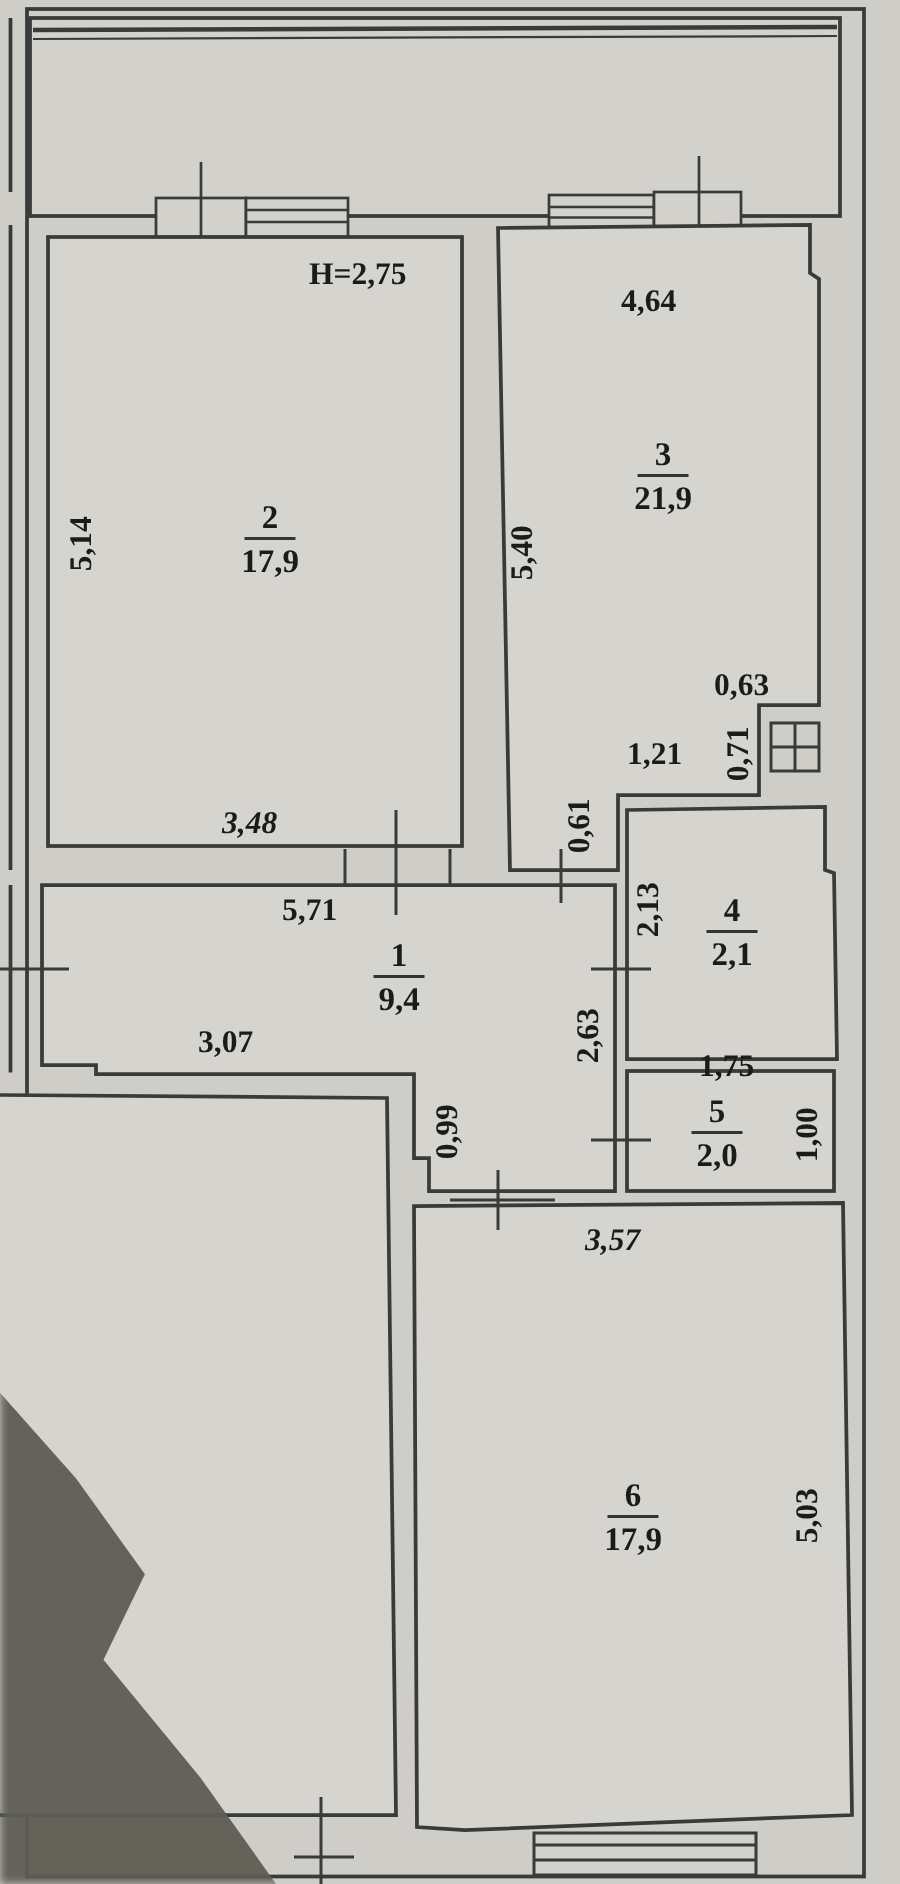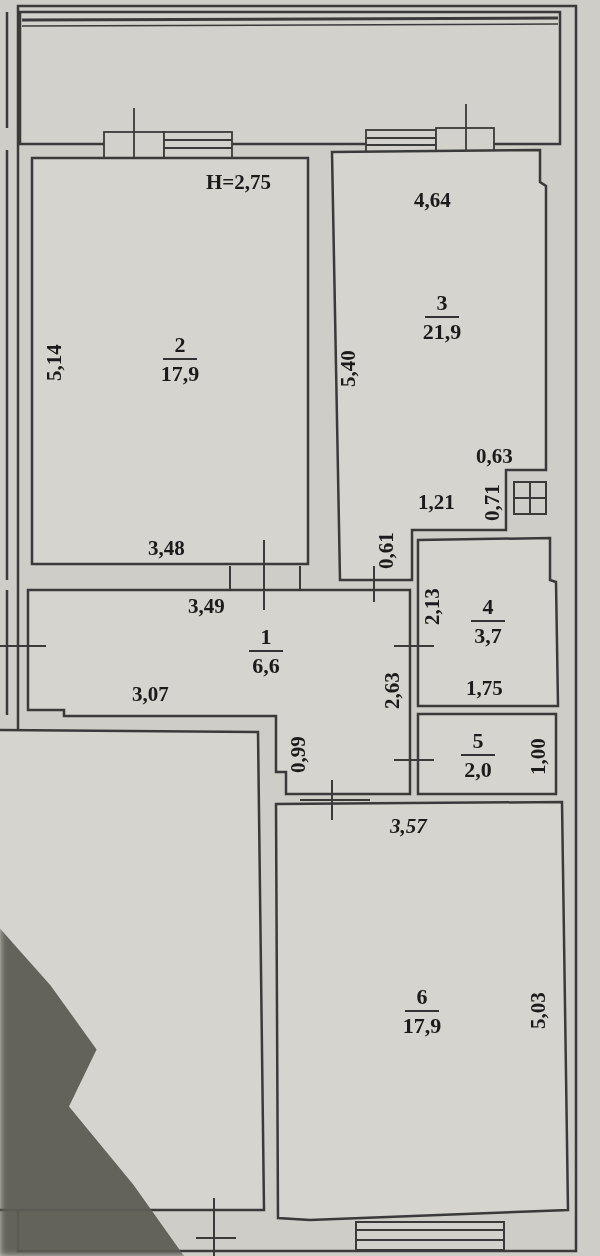--- a/index.html
+++ b/index.html
@@ -111,42 +111,42 @@
 <div class="room-num" style="left:140px; top:334px; width:80px;">
   <span class="n">2</span>
   <span class="a">17,9</span>
 </div>
 <div class="room-num" style="left:402px; top:292px; width:80px;">
   <span class="n">3</span>
   <span class="a">21,9</span>
 </div>
 <div class="room-num" style="left:226px; top:626px; width:80px;">
   <span class="n">1</span>
-  <span class="a">6,6</span>
+  <span class="a">9,4</span>
 </div>
 <div class="room-num" style="left:448px; top:596px; width:80px;">
   <span class="n">4</span>
-  <span class="a">3,7</span>
+  <span class="a">2,1</span>
 </div>
 <div class="room-num" style="left:438px; top:730px; width:80px;">
   <span class="n">5</span>
   <span class="a">2,0</span>
 </div>
 <div class="room-num" style="left:382px; top:986px; width:80px;">
   <span class="n">6</span>
   <span class="a">17,9</span>
 </div>
 
 <div class="lbl" style="left:414px; top:190px;">4,64</div>
 <div class="lbl" style="left:476px; top:446px;">0,63</div>
 <div class="lbl" style="left:418px; top:492px;">1,21</div>
-<div class="lbl" style="left:148px; top:538px;">3,48</div>
-<div class="lbl" style="left:188px; top:596px;">3,49</div>
+<div class="lbl" style="left:148px; top:538px;font-style:italic;">3,48</div>
+<div class="lbl" style="left:188px; top:596px;">5,71</div>
 <div class="lbl" style="left:132px; top:684px;">3,07</div>
-<div class="lbl" style="left:466px; top:678px;text-align:center;">1,75</div>
+<div class="lbl" style="left:466px; top:700px;text-align:center;">1,75</div>
 <div class="lbl" style="left:390px; top:816px;font-style:italic;">3,57</div>
 
 <div class="lbl vert" style="left:36px; top:352px;">5,14</div>
 <div class="lbl vert" style="left:330px; top:358px;">5,40</div>
 <div class="lbl vert" style="left:474px; top:492px;">0,71</div>
 <div class="lbl vert" style="left:368px; top:540px;">0,61</div>
 <div class="lbl vert" style="left:414px; top:596px;">2,13</div>
 <div class="lbl vert" style="left:374px; top:680px;">2,63</div>
 <div class="lbl vert" style="left:280px; top:744px;">0,99</div>
 <div class="lbl vert" style="left:520px; top:746px;">1,00</div>

